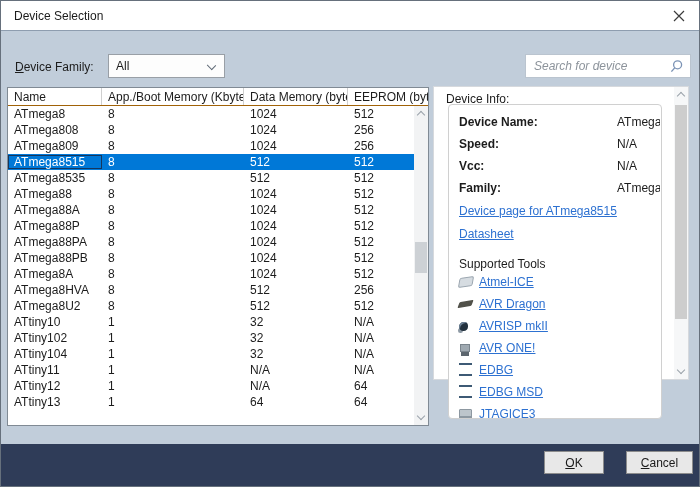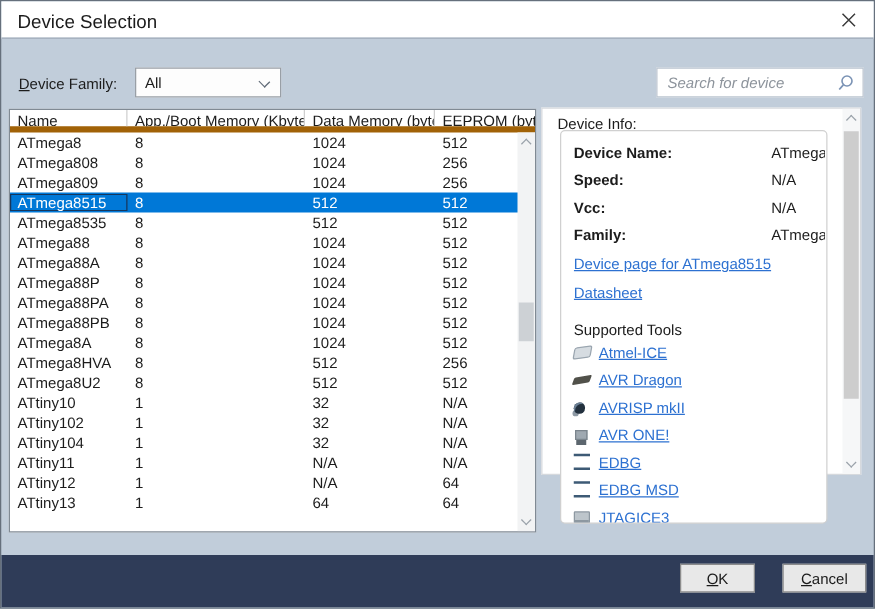--- a/index.html
+++ b/index.html
@@ -10,21 +10,21 @@
     position: relative; width: 700px; height: 487px;
     background: #c1cdda; border: 1px solid #66707c; overflow: hidden;
     font-size: 12px; color: #1c1c1c;
   }
 
   
   .titlebar {
     position: absolute; left:0; top:0; width:100%; height:30px;
     background:#ffffff; border-bottom:1px solid #8e9daf;
   }
-  .titlebar .title { position:absolute; left:13px; top:8px; font-size:15px; color:#1b1b1b; }
+  .titlebar .title { position:absolute; left:13px; top:8px; font-size:12px; color:#1b1b1b; }
   .close-btn {
     position:absolute; right:0; top:0; width:40px; height:29px;
     display:flex; align-items:center; justify-content:center; cursor:default;
   }
   .close-btn svg { display:block; }
 
   
   .family-label { position:absolute; left:14px; top:59px; }
   .dropdown {
     position:absolute; left:107px; top:53px; width:117px; height:24px;
@@ -48,21 +48,21 @@
   .searchbox svg { position:absolute; right:6px; top:4px; }
 
   
   .table {
     position:absolute; left:6px; top:86px; width:422px; height:339px;
     background:#ffffff; border:1px solid #808a94; overflow:hidden;
   }
   .thead {
     position:absolute; left:0; top:0; width:100%; height:18px;
     display:grid; grid-template-columns:94px 142px 104px 1fr;
-    background:#ffffff; border-bottom:5px solid #a16207;
+    background:#ffffff; border-bottom:1px solid #a16207;
   }
   .thead .th {
     overflow:hidden; white-space:nowrap; padding:2px 0 0 6px;
     border-right:1px solid #cfcfcf; color:#1c1c1c;
   }
   .thead .th:last-child { border-right:none; }
   .tbody { position:absolute; left:0; top:18px; width:408px; }
   .trow {
     display:grid; grid-template-columns:94px 142px 104px 1fr; height:16px;
     align-items:center; white-space:nowrap;

